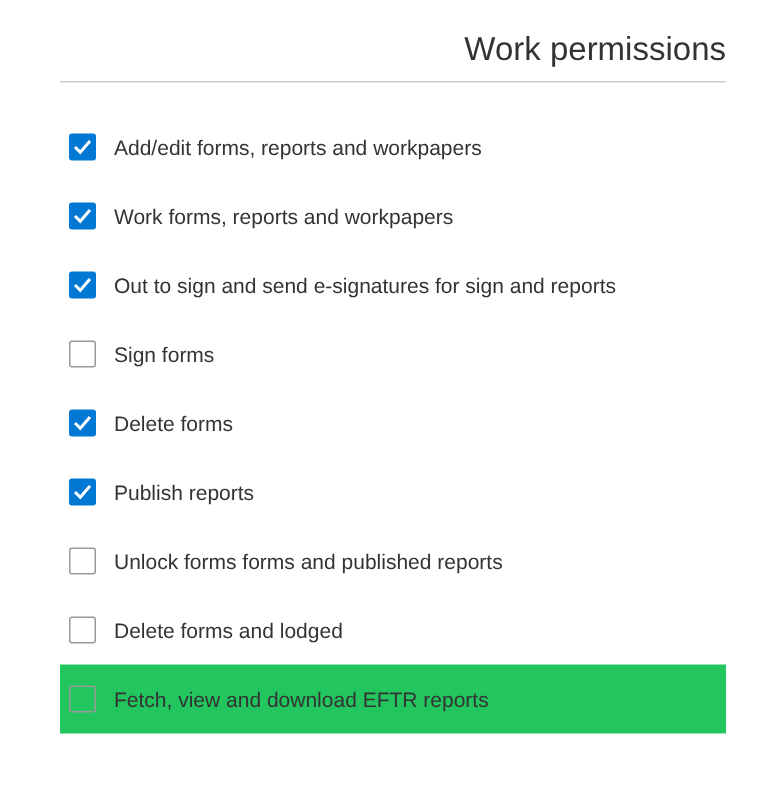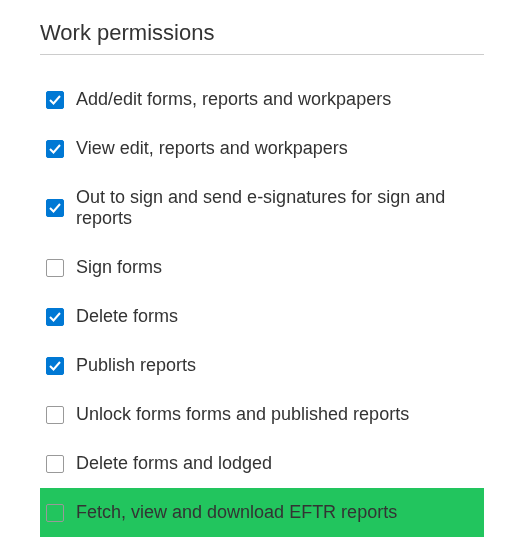--- a/index.html
+++ b/index.html
@@ -14,20 +14,21 @@
       height: 541px;
       padding: 20px 30px 20px 40px;
     }
     .section-title {
       font-size: 22px;
       font-weight: 400;
       color: #333;
       padding-bottom: 8px;
       border-bottom: 1px solid #ccc;
       margin-bottom: 20px;
+      text-align: right;
     }
     .permission-list {
       display: flex;
       flex-direction: column;
     }
     .permission-item {
       display: flex;
       align-items: center;
       padding: 14px 6px;
       gap: 12px;
@@ -52,21 +53,21 @@
     }
     .checkbox svg {
       width: 12px;
       height: 12px;
       display: none;
     }
     .checkbox.checked svg {
       display: block;
     }
     .permission-label {
-      font-size: 18px;
+      font-size: 14px;
       color: #333;
       cursor: default;
     }
   </style>
 </head>
 <body>
 
 <div class="section-title">Work permissions</div>
 
 <div class="permission-list">
@@ -79,21 +80,21 @@
     </div>
     <span class="permission-label">Add/edit forms, reports and workpapers</span>
   </div>
 
   <div class="permission-item">
     <div class="checkbox checked">
       <svg viewBox="0 0 12 12">
           <path d="M1 6 L4.5 9.5 L11 2" stroke="#fff" stroke-width="2" fill="none"></path>
         </svg>
     </div>
-    <span class="permission-label">View edit, reports and workpapers</span>
+    <span class="permission-label">Work forms, reports and workpapers</span>
   </div>
 
   <div class="permission-item">
     <div class="checkbox checked">
       <svg viewBox="0 0 12 12">
           <path d="M1 6 L4.5 9.5 L11 2" stroke="#fff" stroke-width="2" fill="none"></path>
         </svg>
     </div>
     <span class="permission-label">Out to sign and send e-signatures for sign and reports</span>
   </div>

